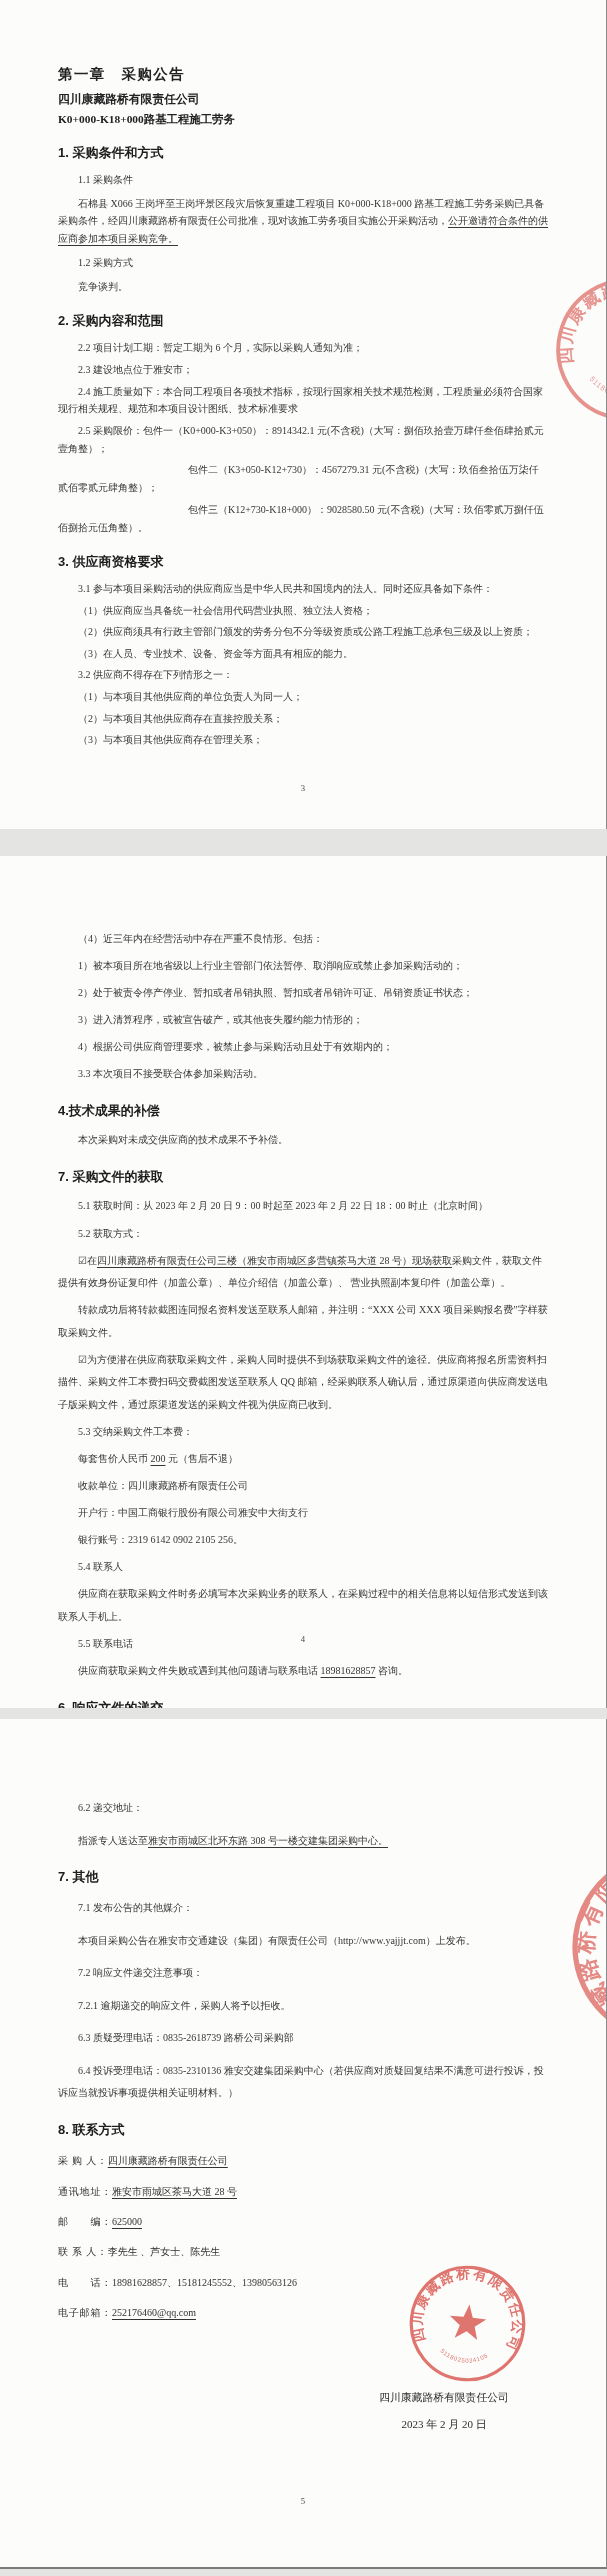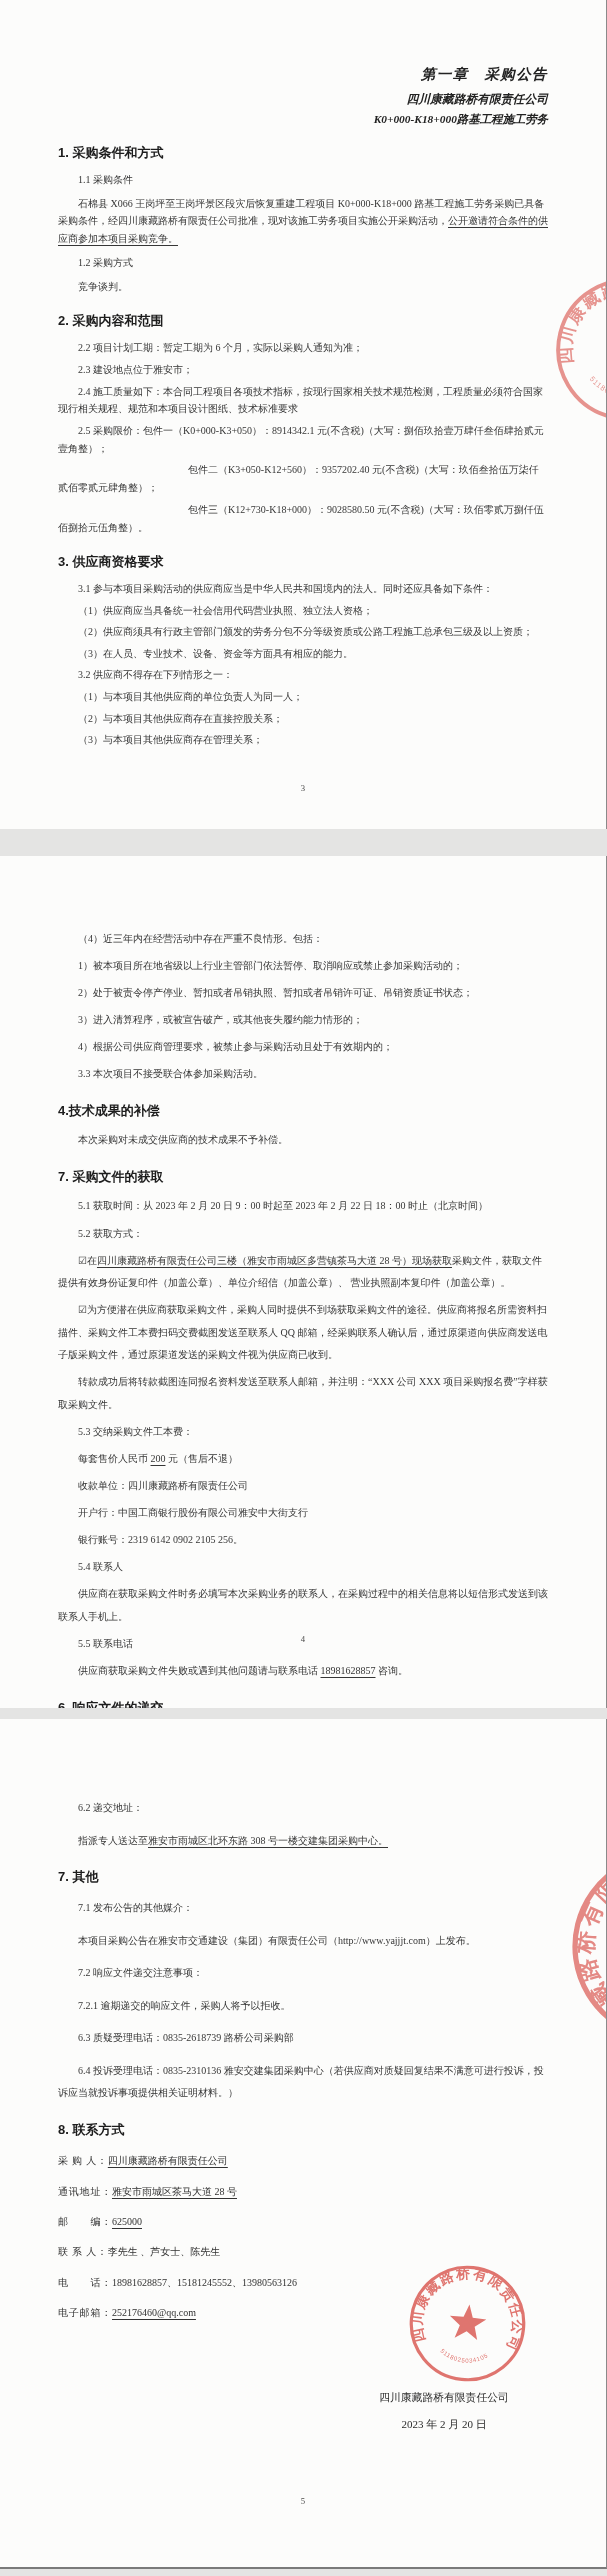--- a/index.html
+++ b/index.html
@@ -5,21 +5,21 @@
   html,body{margin:0;padding:0;background:#e4e4e3;}
   .doc{width:607px;font-family:"Liberation Serif","DejaVu Serif",serif;color:#343434;}
   .page{position:relative;width:607px;background:#fcfcfb;box-sizing:border-box;
         padding:0 58px;overflow:hidden;border-right:1.5px solid #8a8a8a;}
   .page-1{height:829px;padding-top:65px;}
   .page-2{height:852px;padding-top:67px;}
   .page-3{height:850px;padding-top:68px;border-bottom:2.3px solid #7a7a7a;}
   .gap-a{height:27px;}
   .gap-b{height:10.6px;}
 
-  .center{text-align:right;font-style:italic;}
+  .center{text-align:left;}
   .chapter{font-size:14.4px;font-weight:bold;letter-spacing:1.5px;margin-bottom:7.6px;color:#222;}
   .tcompany{font-size:11.8px;font-weight:bold;margin-bottom:4.6px;color:#222;}
   .tproj{font-size:11.4px;font-weight:bold;margin-bottom:3.8px;color:#222;}
   .subtitle{font-size:11.4px;font-weight:bold;margin:12px 0 16.7px 0;color:#222;}
 
   .h1{font-family:"Liberation Sans","DejaVu Sans",sans-serif;font-weight:bold;
       font-size:13px;color:#1d1d1d;margin:16.7px 0 9px 0;}
   p.body{font-size:10px;line-height:1.78;margin:3.8px 0;text-indent:2em;color:#363636;}
   .page-2 p.body{line-height:2.25;margin:4.6px 0;}
   .page-3 p.body{line-height:2.2;margin:10.6px 0;}
@@ -60,21 +60,21 @@
     <p class="body sub">1.1 采购条件</p>
     <p class="body"><span>石棉县 X066 王岗坪至王岗坪景区段灾后恢复重建工程项目 K0+000-K18+000 路基工程施工劳务采购已具备采购条件，经四川康藏路桥有限责任公司批准，现对该施工劳务项目实施公开采购活动，</span><span class="u">公开邀请符合条件的供应商参加本项目采购竞争。</span></p>
     <p class="body sub">1.2 采购方式</p>
     <p class="body">竞争谈判。</p>
 
     <div class="h1">2. 采购内容和范围</div>
     <p class="body">2.2 项目计划工期：暂定工期为 6 个月，实际以采购人通知为准；</p>
     <p class="body">2.3 建设地点位于雅安市；</p>
     <p class="body">2.4 施工质量如下：本合同工程项目各项技术指标，按现行国家相关技术规范检测，工程质量必须符合国家现行相关规程、规范和本项目设计图纸、技术标准要求</p>
     <p class="body">2.5 采购限价：包件一（K0+000-K3+050）：8914342.1 元(不含税)（大写：捌佰玖拾壹万肆仟叁佰肆拾贰元壹角整）；</p>
-    <p class="body pkg">包件二（K3+050-K12+560）：9357202.40 元(不含税)（大写：玖佰叁拾伍万柒仟贰佰零贰元肆角整）；</p>
+    <p class="body pkg">包件二（K3+050-K12+730）：4567279.31 元(不含税)（大写：玖佰叁拾伍万柒仟贰佰零贰元肆角整）；</p>
     <p class="body pkg">包件三（K12+730-K18+000）：9028580.50 元(不含税)（大写：玖佰零贰万捌仟伍佰捌拾元伍角整）。</p>
 
     <div class="h1">3. 供应商资格要求</div>
     <p class="body">3.1 参与本项目采购活动的供应商应当是中华人民共和国境内的法人。同时还应具备如下条件：</p>
     <p class="body">（1）供应商应当具备统一社会信用代码营业执照、独立法人资格；</p>
     <p class="body">（2）供应商须具有行政主管部门颁发的劳务分包不分等级资质或公路工程施工总承包三级及以上资质；</p>
     <p class="body">（3）在人员、专业技术、设备、资金等方面具有相应的能力。</p>
     <p class="body">3.2 供应商不得存在下列情形之一：</p>
     <p class="body">（1）与本项目其他供应商的单位负责人为同一人；</p>
     <p class="body">（2）与本项目其他供应商存在直接控股关系；</p>
@@ -106,22 +106,22 @@
     <p class="body">4）根据公司供应商管理要求，被禁止参与采购活动且处于有效期内的；</p>
     <p class="body">3.3 本次项目不接受联合体参加采购活动。</p>
 
     <div class="h1">4.技术成果的补偿</div>
     <p class="body">本次采购对未成交供应商的技术成果不予补偿。</p>
 
     <div class="h1">7. 采购文件的获取</div>
     <p class="body">5.1 获取时间：从 2023 年 2 月 20 日 9：00 时起至 2023 年 2 月 22 日 18：00 时止（北京时间）</p>
     <p class="body">5.2 获取方式：</p>
     <p class="body"><span>☑</span><span>在</span><span class="u">四川康藏路桥有限责任公司三楼（雅安市雨城区多营镇茶马大道 28 号）现场获取</span><span>采购文件，获取文件提供有效身份证复印件（加盖公章）、单位介绍信（加盖公章）、 营业执照副本复印件（加盖公章）。</span></p>
+    <p class="body">转款成功后将转款截图连同报名资料发送至联系人邮箱，并注明：“XXX 公司 XXX 项目采购报名费”字样获取采购文件。</p>
     <p class="body"><span>☑</span><span>为方便潜在供应商获取采购文件，采购人同时提供不到场获取采购文件的途径。供应商将报名所需资料扫描件、采购文件工本费扫码交费截图发送至联系人 QQ 邮箱，经采购联系人确认后，通过原渠道向供应商发送电子版采购文件，通过原渠道发送的采购文件视为供应商已收到。</span></p>
-    <p class="body">转款成功后将转款截图连同报名资料发送至联系人邮箱，并注明：“XXX 公司 XXX 项目采购报名费”字样获取采购文件。</p>
     <p class="body">5.3 交纳采购文件工本费：</p>
     <p class="body"><span>每套售价人民币 </span><span class="u">200</span><span> 元（售后不退）</span></p>
     <p class="body">收款单位：四川康藏路桥有限责任公司</p>
     <p class="body">开户行：中国工商银行股份有限公司雅安中大街支行</p>
     <p class="body">银行账号：2319 6142 0902 2105 256。</p>
     <p class="body">5.4 联系人</p>
     <p class="body">供应商在获取采购文件时务必填写本次采购业务的联系人，在采购过程中的相关信息将以短信形式发送到该联系人手机上。</p>
     <p class="body">5.5 联系电话</p>
     <p class="body"><span>供应商获取采购文件失败或遇到其他问题请与联系电话 </span><span class="u">18981628857</span><span> 咨询。</span></p>
 

